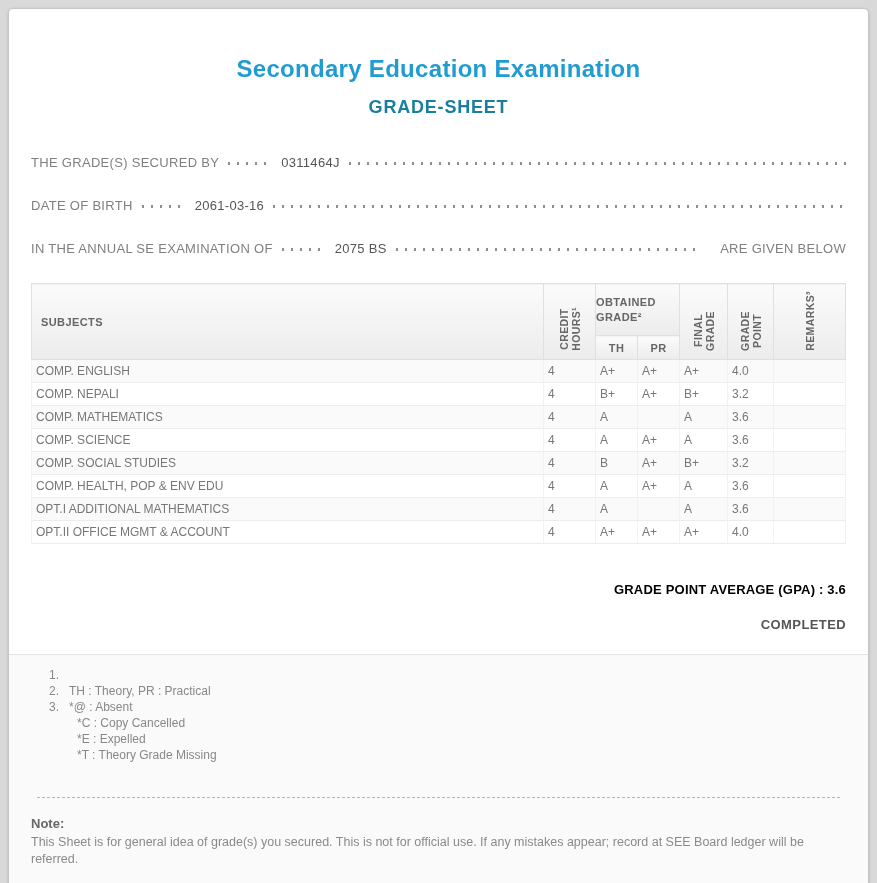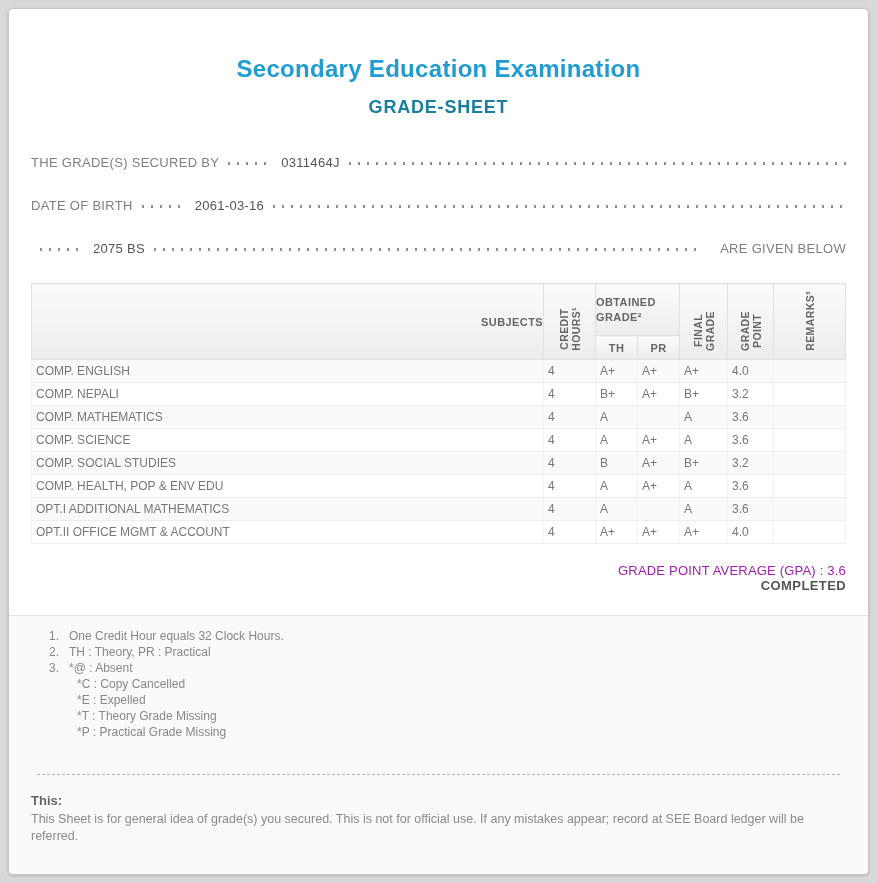--- a/index.html
+++ b/index.html
@@ -75,21 +75,21 @@
   .grade-table thead th {
     background: linear-gradient(#fbfbfb, #ececec);
     border: 1px solid #e0e0e0;
     color: #666;
     font-size: 11px;
     font-weight: bold;
     letter-spacing: 0.4px;
   }
   .grade-table thead tr.hr-top { height: 52px; }
   .grade-table thead tr.hr-sub { height: 24px; }
-  th.th-subjects { text-align: right; padding-left: 9px; vertical-align: middle; }
+  th.th-subjects { text-align: left; padding-left: 9px; vertical-align: middle; }
   th.th-rot { vertical-align: bottom; text-align: center; padding-bottom: 6px; }
   .rot {
     display: inline-block;
     writing-mode: vertical-rl;
     transform: rotate(180deg);
     white-space: pre-line;
     font-size: 10.5px;
     line-height: 12px;
     letter-spacing: 0.4px;
   }
@@ -105,28 +105,29 @@
     font-size: 12px;
     color: #777;
     text-align: left;
     padding: 2px 4px;
   }
   .grade-table tbody tr:nth-child(odd)  { background: #fafafa; }
   .grade-table tbody tr:nth-child(even) { background: #ffffff; }
   td.td-subject { text-align: left; padding-left: 9px; }
 
   .gpa-line {
-    margin-top: 19px;
+    margin-top: 38px;
     text-align: right;
     font-size: 13px;
-    font-weight: normal;
-    color: #a21caf;
+    font-weight: bold;
+    color: #000000;
     letter-spacing: 0.2px;
   }
   .completed-line {
+    margin-top: 20px;
     text-align: right;
     font-size: 13px;
     font-weight: bold;
     color: #555;
     letter-spacing: 0.4px;
   }
 
   .lower-section {
     margin-top: 22px;
     flex: 1;
@@ -169,20 +170,21 @@
         <span class="info-value">0311464J</span>
         <span class="leader fill"></span>
       </div>
       <div class="info-line">
         <span>DATE OF BIRTH</span>
         <span class="leader fixed"></span>
         <span class="info-value">2061-03-16</span>
         <span class="leader fill"></span>
       </div>
       <div class="info-line">
+        <span>IN THE ANNUAL SE EXAMINATION OF</span>
         <span class="leader fixed"></span>
         <span class="info-value">2075 BS</span>
         <span class="leader fill"></span>
         <span class="info-suffix">ARE GIVEN BELOW</span>
       </div>
     </div>
 
     <table class="grade-table">
       <colgroup>
         <col class="c-subjects">
@@ -292,21 +294,20 @@
       <span>3.6</span>
     </div>
     <div class="completed-line">COMPLETED</div>
 
   </div>
 
   <div class="lower-section">
     <div class="footnotes">
       <div class="fn-line">
         <span class="fn-marker">1.</span>
-        <span>One Credit Hour equals 32 Clock Hours.</span>
       </div>
       <div class="fn-line">
         <span class="fn-marker">2.</span>
         <span>TH : Theory, PR : Practical</span>
       </div>
       <div class="fn-line">
         <span class="fn-marker">3.</span>
         <span>*@ : Absent</span>
       </div>
       <div class="fn-line fn-sub">
@@ -314,27 +315,23 @@
         <span>*C : Copy Cancelled</span>
       </div>
       <div class="fn-line fn-sub">
         <span class="fn-marker"></span>
         <span>*E : Expelled</span>
       </div>
       <div class="fn-line fn-sub">
         <span class="fn-marker"></span>
         <span>*T : Theory Grade Missing</span>
       </div>
-      <div class="fn-line fn-sub">
-        <span class="fn-marker"></span>
-        <span>*P : Practical Grade Missing</span>
-      </div>
     </div>
 
     <hr class="dashed-divider">
 
     <div>
-      <div class="note-label">This:</div>
+      <div class="note-label">Note:</div>
       <div class="note-text">This Sheet is for general idea of grade(s) you secured. This is not for official use. If any mistakes appear; record at SEE Board ledger will be referred.</div>
     </div>
   </div>
 
 </div>
 
 </body></html>

